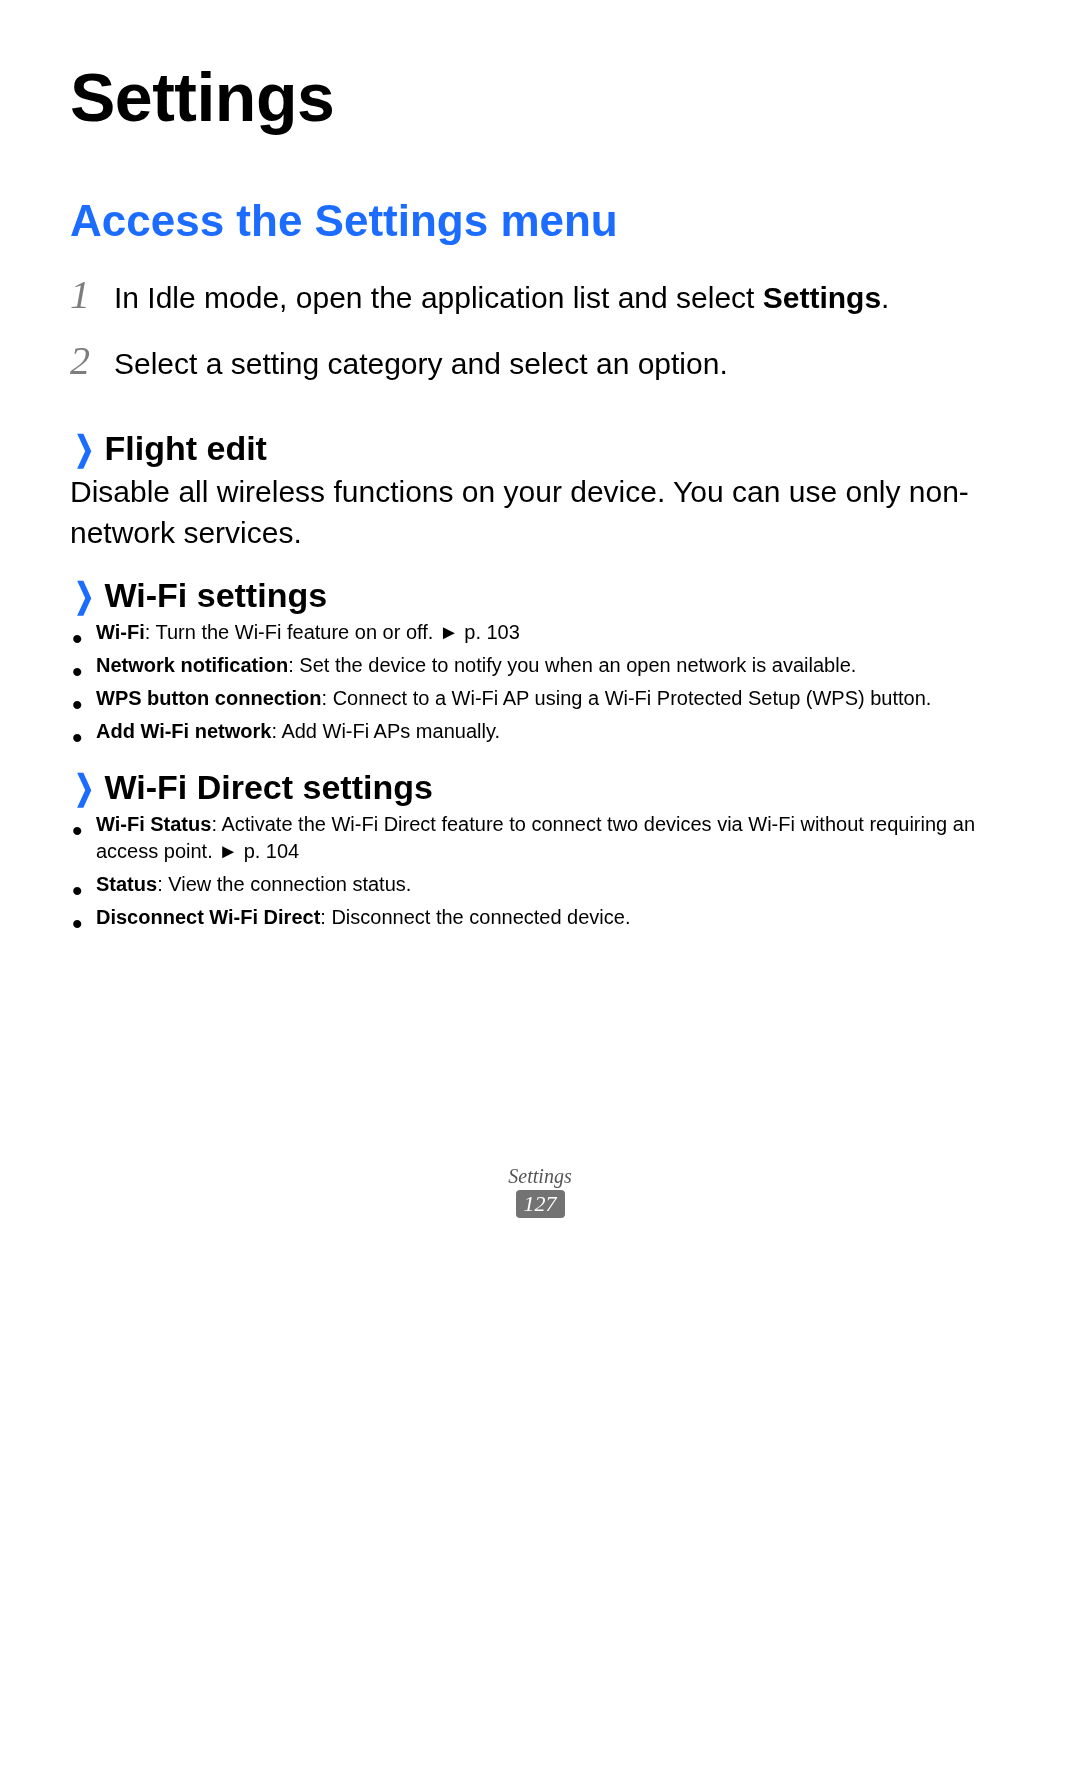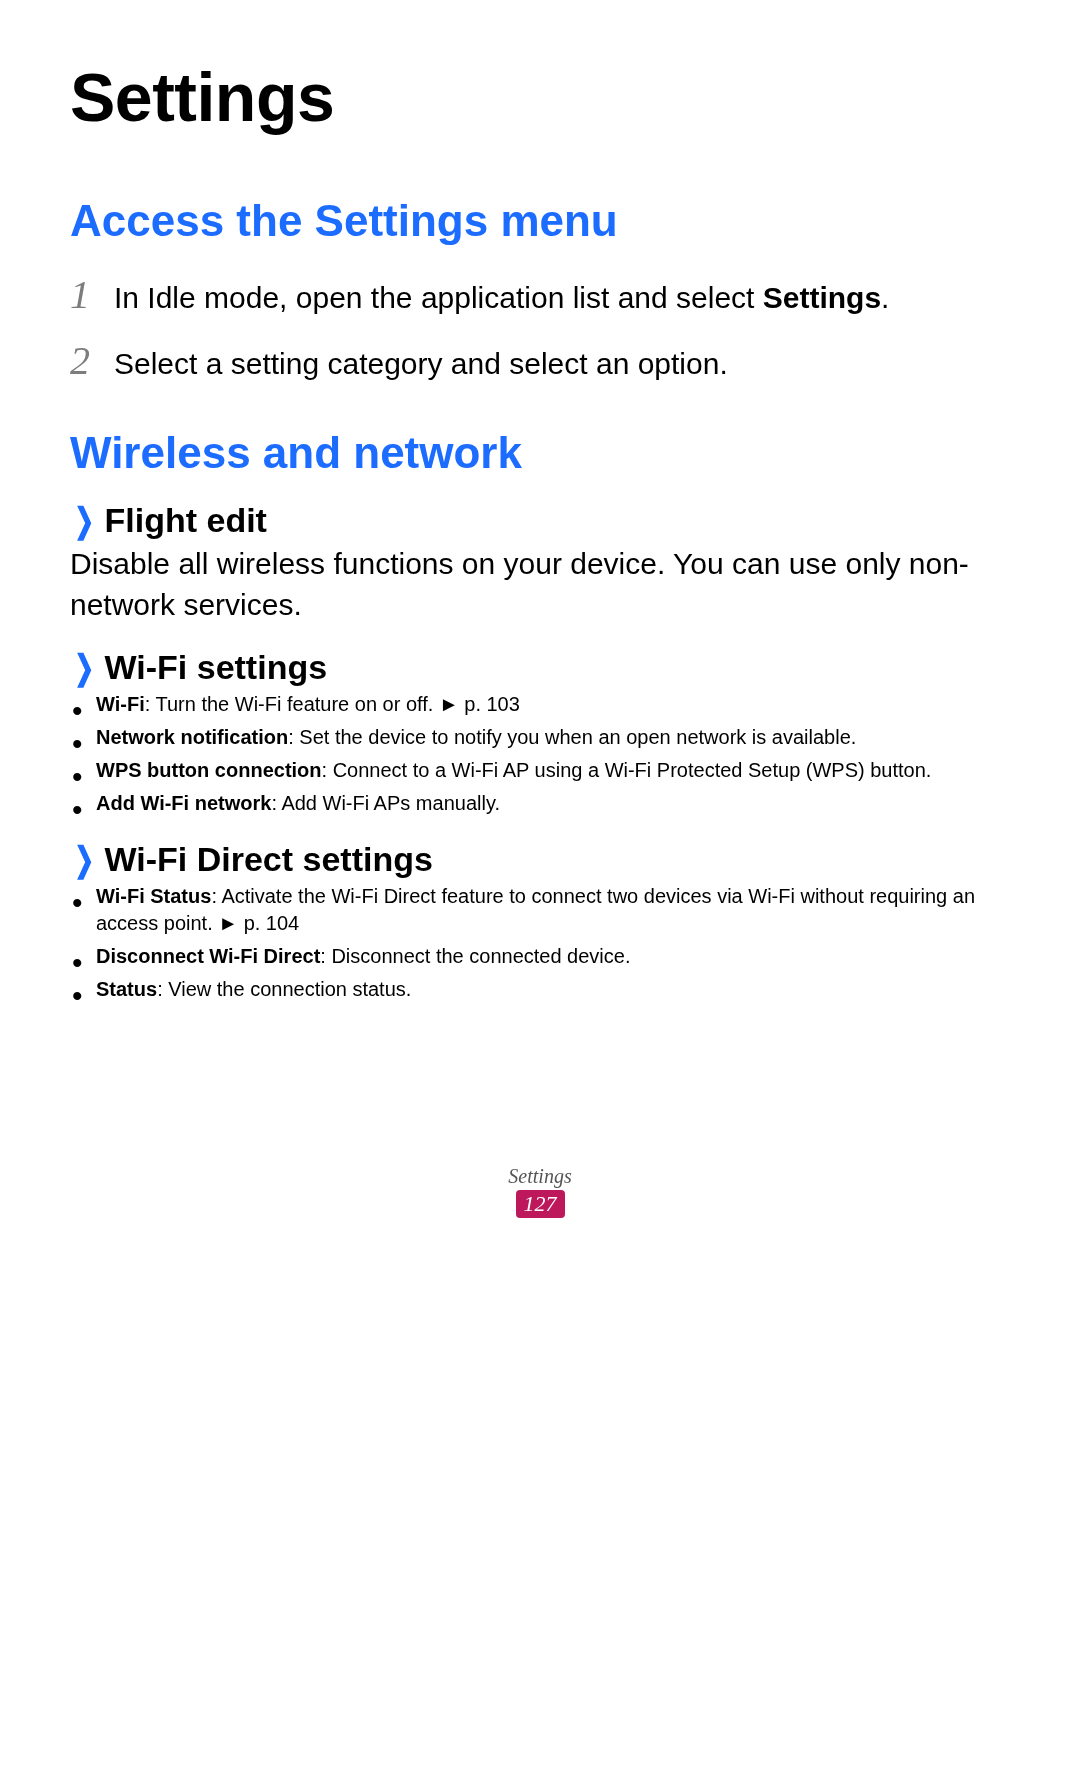--- a/index.html
+++ b/index.html
@@ -13,21 +13,21 @@
   .num { font-family: Georgia, "Times New Roman", serif; font-style: italic; font-size: 40px; color: #7d7d7d; width: 44px; flex: 0 0 44px; text-align: left; font-weight: 400; }
   .body { font-size: 30px; line-height: 1.35; margin-bottom: 22px; }
   .h3 { font-size: 34px; font-weight: 700; margin: 22px 0 4px 0; display: flex; align-items: center; }
   .chev { color: #1b6cff; font-size: 34px; margin-right: 6px; font-weight: 700; transform: scaleX(0.7); display: inline-block; }
   .ul { list-style: none; margin: 0 0 10px 0; }
   .ul li { position: relative; padding-left: 26px; font-size: 20px; line-height: 1.35; margin-bottom: 6px; }
   .ul li::before { content: "•"; position: absolute; left: 2px; top: 0; font-size: 30px; }
   b { font-weight: 700; }
   .footer { position: absolute; bottom: 54px; left: 0; width: 100%; text-align: center; }
   .footer-label { font-style: italic; font-size: 20px; color: #555; font-family: Georgia, "Times New Roman", serif; }
-  .pagenum { display: inline-block; margin-top: 2px; background: #be185d; color: #fff; font-style: italic; font-family: Georgia, "Times New Roman", serif; font-size: 22px; padding: 1px 8px; border-radius: 4px; font-weight: 400; }
+  .pagenum { display: inline-block; margin-top: 2px; background: #737373; color: #fff; font-style: italic; font-family: Georgia, "Times New Roman", serif; font-size: 22px; padding: 1px 8px; border-radius: 4px; font-weight: 400; }
 </style>
 </head>
 <body>
 
 <div class="page">
 
   <h1 class="title">Settings</h1>
 
   <h2 class="h2 first">Access the Settings menu</h2>
   <ol class="ol">
@@ -36,21 +36,20 @@
       <span>
         <span>In Idle mode, open the application list and select </span><b>Settings</b><span>.</span>
       </span>
     </li>
     <li>
       <span class="num">2</span>
       <span>Select a setting category and select an option.</span>
     </li>
   </ol>
 
-  <h2 class="h2">Wireless and network</h2>
 
   <h3 class="h3">
     <span class="chev">❯</span>
     <span>Flight edit</span>
   </h3>
   <p class="body">Disable all wireless functions on your device. You can use only non-network services.</p>
 
   <h3 class="h3">
     <span class="chev">❯</span>
     <span>Wi-Fi settings</span>
@@ -61,22 +60,22 @@
     <li><b>WPS button connection</b><span>: Connect to a Wi-Fi AP using a Wi-Fi Protected Setup (WPS) button.</span></li>
     <li><b>Add Wi-Fi network</b><span>: Add Wi-Fi APs manually.</span></li>
   </ul>
 
   <h3 class="h3">
     <span class="chev">❯</span>
     <span>Wi-Fi Direct settings</span>
   </h3>
   <ul class="ul">
     <li><b>Wi-Fi Status</b><span>: Activate the Wi-Fi Direct feature to connect two devices via Wi-Fi without requiring an access point. ► p. 104</span></li>
+    <li><b>Status</b><span>: View the connection status.</span></li>
     <li><b>Disconnect Wi-Fi Direct</b><span>: Disconnect the connected device.</span></li>
-    <li><b>Status</b><span>: View the connection status.</span></li>
   </ul>
 
   <div class="footer">
     <div class="footer-label">Settings</div>
     <div class="pagenum">127</div>
   </div>
 
 </div>
 
 </body></html>

